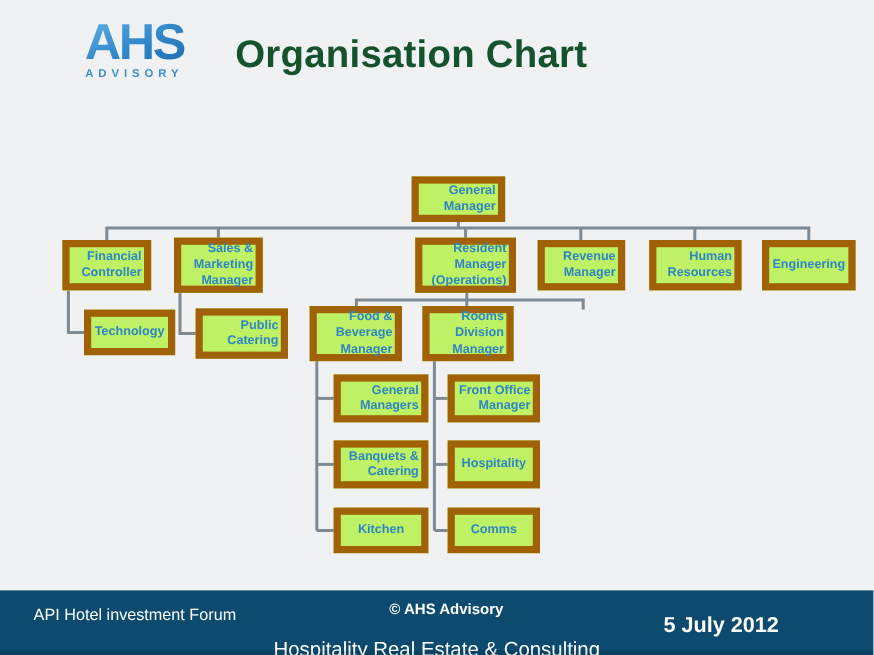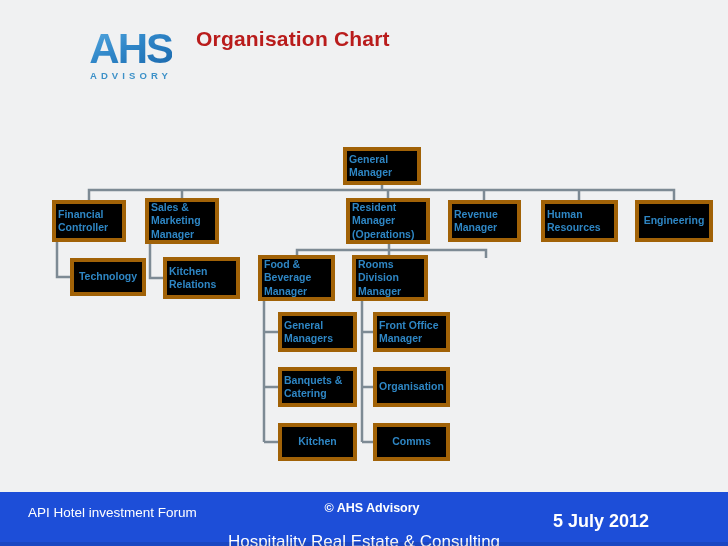--- a/index.html
+++ b/index.html
@@ -4,48 +4,48 @@
 <style>
   html,body{margin:0;padding:0;}
   body{
     width:728px;height:546px;overflow:hidden;position:relative;
     background:#f0f1f2;
     font-family:"Liberation Sans", sans-serif;
   }
   .stage{position:absolute;inset:0;width:728px;height:546px;}
 
   
-  .logo{position:absolute;left:52px;top:14px;width:120px;text-align:right;margin-top:14px;}
+  .logo{position:absolute;left:52px;top:14px;width:120px;text-align:center;}
   .logo-main{
     font-size:42px;font-weight:700;letter-spacing:-2px;line-height:1.0;
     background:linear-gradient(155deg,#6cbcec 0%,#2f86c8 55%,#1a67ab 100%);
     -webkit-background-clip:text;background-clip:text;color:transparent;
   }
   .logo-sub{
     font-size:9.5px;font-weight:700;letter-spacing:4.1px;color:#3d91c8;margin-top:0px;
   }
   .title{
     position:absolute;left:196px;top:27px;margin:0;
-    font-size:21px;font-weight:700;color:#b91c1c;letter-spacing:0.2px;
+    font-size:32px;font-weight:700;color:#14532d;letter-spacing:0.2px;
   }
 
   
   .connectors{position:absolute;left:0;top:0;}
   .node{
     position:absolute;box-sizing:border-box;
-    background:#000000;border:4px solid #a16207;
+    background:#bef264;border:6px solid #a16207;
     color:#2e86c4;font-size:10.5px;font-weight:700;line-height:1.25;
-    display:flex;align-items:center;justify-content:center;text-align:left;
+    display:flex;align-items:center;justify-content:center;text-align:right;
     padding:1px 2px;
   }
 
   
   .footer{
     position:absolute;left:0;bottom:0;width:728px;height:54px;
-    background:#1d4ed8;color:#ffffff;
+    background:#0c4a6e;color:#ffffff;
   }
   .footer::after{
     content:"";position:absolute;left:0;bottom:0;width:100%;height:4px;
     background:rgba(0,0,0,0.10);
   }
   .footer-left{position:absolute;left:28px;top:13px;font-size:13.5px;}
   .footer-center{position:absolute;left:0;top:0;width:100%;text-align:center;}
   .footer-center .line1{margin-top:9px;font-size:12.5px;font-weight:700;padding-left:16px;}
   .footer-center .line2{margin-top:17px;font-size:17px;}
   .footer-right{position:absolute;right:79px;top:19px;font-size:18px;font-weight:700;}
@@ -93,29 +93,29 @@
   <div class="node" style="left:343px;top:147px;width:78px;height:38px">General Manager</div>
 
   <div class="node" style="left:52px;top:200px;width:74px;height:42px">Financial Controller</div>
   <div class="node" style="left:145px;top:198px;width:74px;height:46px">Sales &amp; Marketing Manager</div>
   <div class="node" style="left:346px;top:198px;width:84px;height:46px">Resident Manager (Operations)</div>
   <div class="node" style="left:448px;top:200px;width:73px;height:42px">Revenue Manager</div>
   <div class="node" style="left:541px;top:200px;width:77px;height:42px">Human Resources</div>
   <div class="node" style="left:635px;top:200px;width:78px;height:42px">Engineering</div>
 
   <div class="node" style="left:70px;top:258px;width:76px;height:38px">Technology</div>
-  <div class="node" style="left:163px;top:257px;width:77px;height:42px">Kitchen Relations</div>
+  <div class="node" style="left:163px;top:257px;width:77px;height:42px">Public Catering</div>
   <div class="node" style="left:258px;top:255px;width:77px;height:46px">Food &amp; Beverage Manager</div>
   <div class="node" style="left:352px;top:255px;width:76px;height:46px">Rooms Division Manager</div>
 
   <div class="node" style="left:278px;top:312px;width:79px;height:40px">General Managers</div>
   <div class="node" style="left:373px;top:312px;width:77px;height:40px">Front Office Manager</div>
 
   <div class="node" style="left:278px;top:367px;width:79px;height:40px">Banquets &amp; Catering</div>
-  <div class="node" style="left:373px;top:367px;width:77px;height:40px">Organisation</div>
+  <div class="node" style="left:373px;top:367px;width:77px;height:40px">Hospitality</div>
 
   <div class="node" style="left:278px;top:423px;width:79px;height:38px">Kitchen</div>
   <div class="node" style="left:373px;top:423px;width:77px;height:38px">Comms</div>
 
   <div class="footer">
     <div class="footer-left">API Hotel investment Forum</div>
     <div class="footer-center">
       <div class="line1">© AHS Advisory</div>
       <div class="line2">Hospitality Real Estate &amp; Consulting</div>
     </div>

